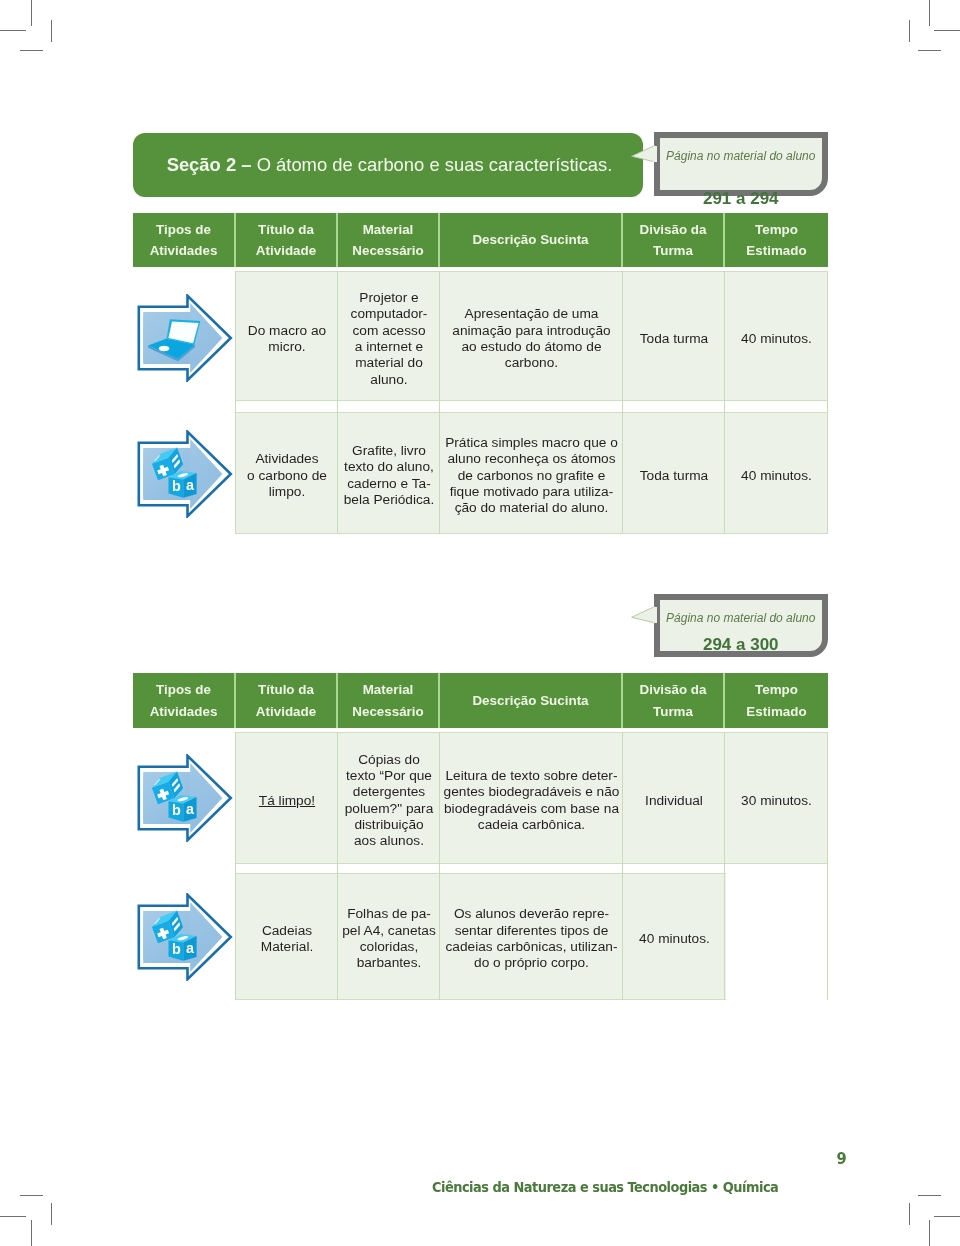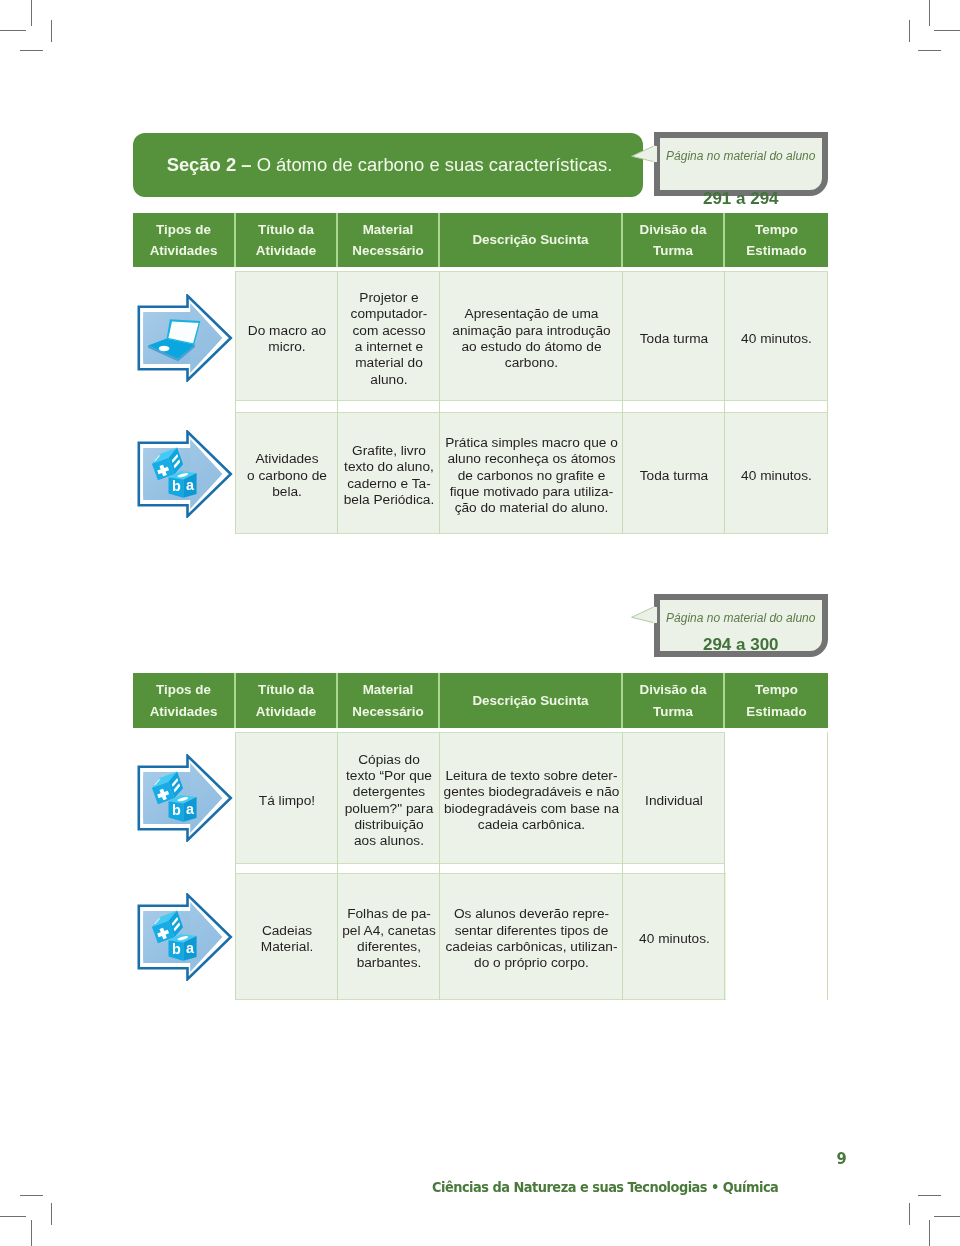--- a/index.html
+++ b/index.html
@@ -168,21 +168,21 @@
     <ellipse cx="27.1" cy="54.5" rx="5.3" ry="2.7" fill="#ffffff"></ellipse>
   </g>
   </svg>
     </div>
     <div class="trow" style="left: 133px; top: 412.4px; width: 695px; height: 121.6px;">
       <div class="td icon-cell" style="width: 103px;"></div>
       <div class="td" style="width: 102px;">
         <div>
           <div>Atividades</div>
           <div>o carbono de</div>
-          <div>bela.</div>
+          <div>limpo.</div>
         </div>
       </div>
       <div class="td" style="width: 102px;">
         <div>
           <div>Grafite, livro</div>
           <div>texto do aluno,</div>
           <div>caderno e Ta-</div>
           <div>bela Periódica.</div>
         </div>
       </div>
@@ -286,21 +286,21 @@
       </div>
       <div class="th" style="width: 103px;">
         <div>
           <div>Tempo</div>
           <div>Estimado</div>
         </div>
       </div>
     </div>
     <div class="trow" style="left: 133px; top: 732.3px; width: 695px; height: 131.7px;">
       <div class="td icon-cell" style="width: 103px;"></div>
-      <div class="td" style="width: 102px;">
+      <div class="td" style="width: 102px; text-decoration: underline;">
         <div>
           <div>Tá limpo!</div>
         </div>
       </div>
       <div class="td" style="width: 102px;">
         <div>
           <div>Cópias do</div>
           <div>texto “Por que</div>
           <div>detergentes</div>
           <div>poluem?" para</div>
@@ -312,20 +312,25 @@
         <div>
           <div>Leitura de texto sobre deter-</div>
           <div>gentes biodegradáveis e não</div>
           <div>biodegradáveis com base na</div>
           <div>cadeia carbônica.</div>
         </div>
       </div>
       <div class="td" style="width: 102px;">
         <div>
           <div>Individual</div>
+        </div>
+      </div>
+      <div class="td" style="width: 103px;">
+        <div>
+          <div>30 minutos.</div>
         </div>
       </div>
     </div>
     <div style="position: absolute; left: 136.7px; top: 754.1px;">
       <svg width="96" height="88" viewBox="0 0 96 88" style="display:block">
     <defs>
           <linearGradient id="ag2" x1="0" y1="0" x2="0.85" y2="1">
       <stop offset="0" stop-color="#a7cbe8"></stop>
             <stop offset="1" stop-color="#8fbcdf"></stop>
     </linearGradient>
@@ -361,21 +366,21 @@
       <div class="td" style="width: 102px;">
         <div>
           <div>Cadeias</div>
           <div>Material.</div>
         </div>
       </div>
       <div class="td" style="width: 102px;">
         <div>
           <div>Folhas de pa-</div>
           <div>pel A4, canetas</div>
-          <div>diferentes,</div>
+          <div>coloridas,</div>
           <div>barbantes.</div>
         </div>
       </div>
       <div class="td" style="width: 183px;">
         <div>
           <div>Os alunos deverão repre-</div>
           <div>sentar diferentes tipos de</div>
           <div>cadeias carbônicas, utilizan-</div>
           <div>do o próprio corpo.</div>
         </div>

